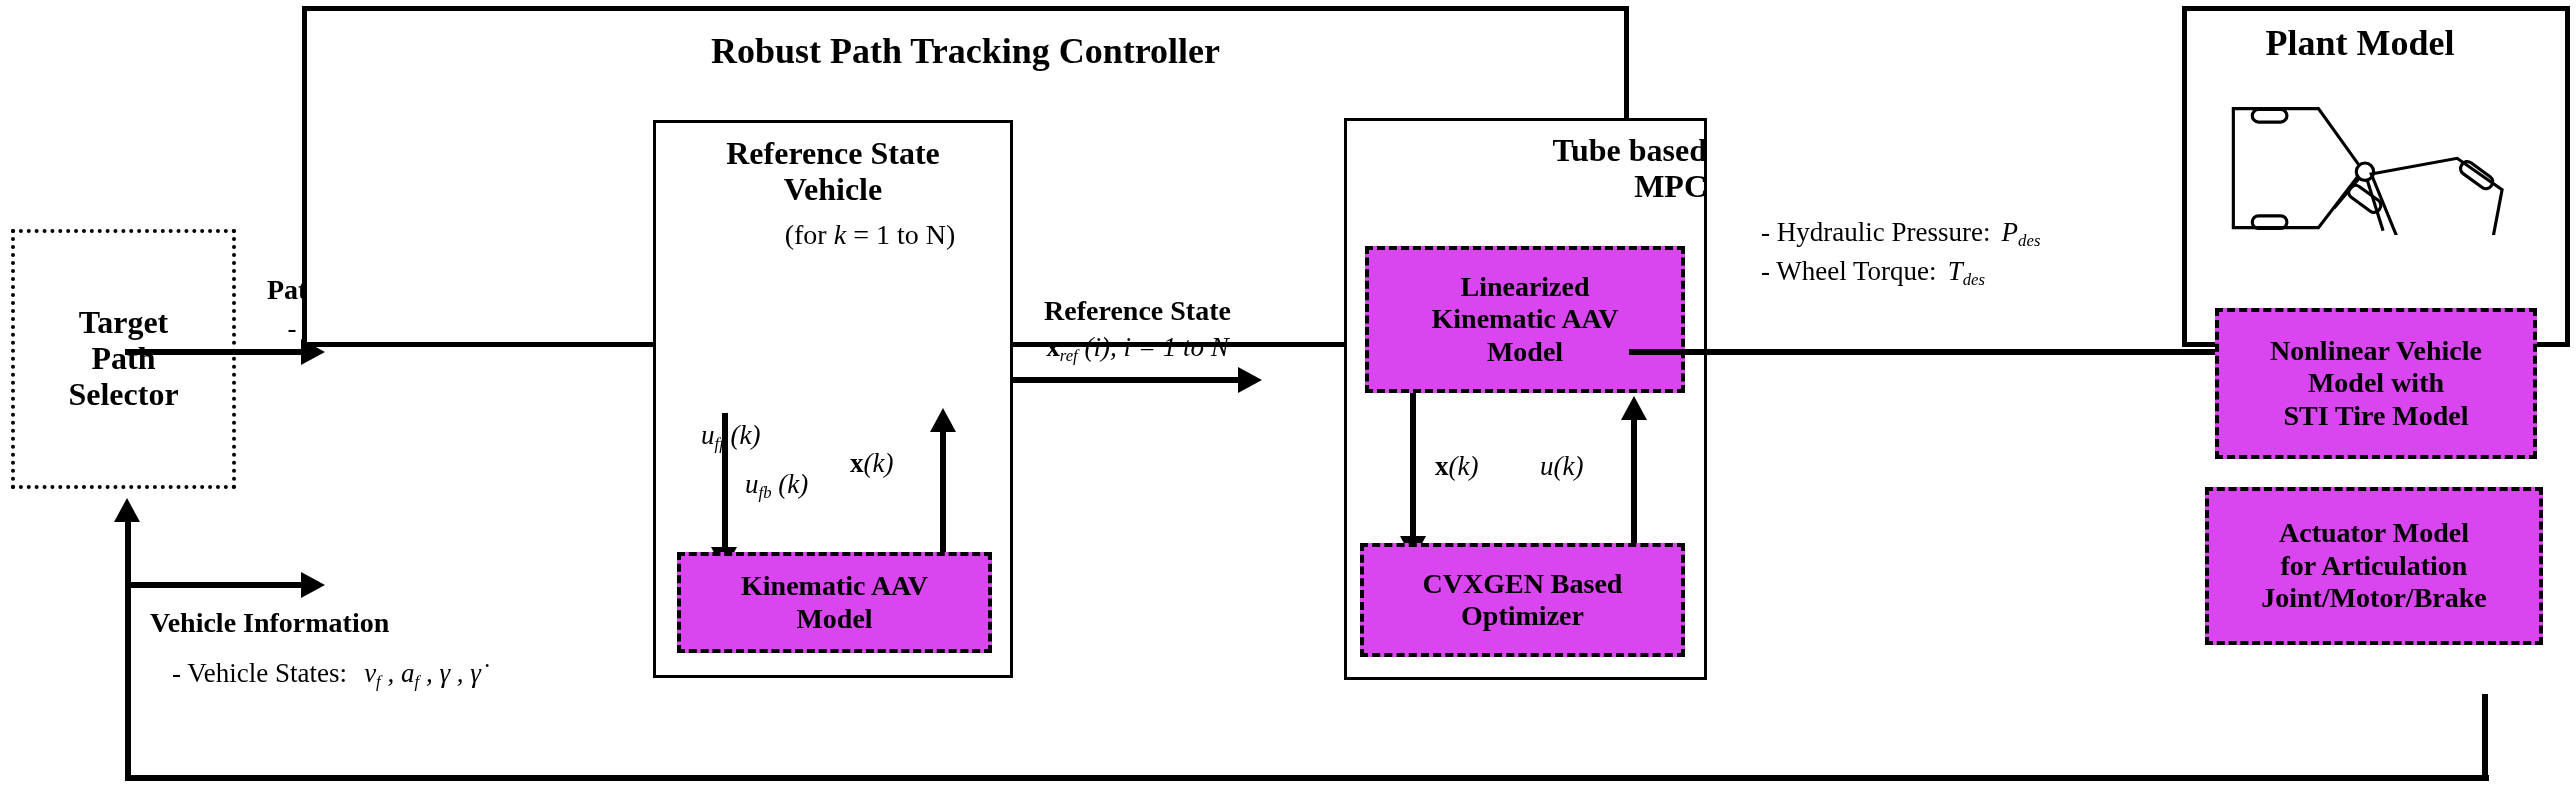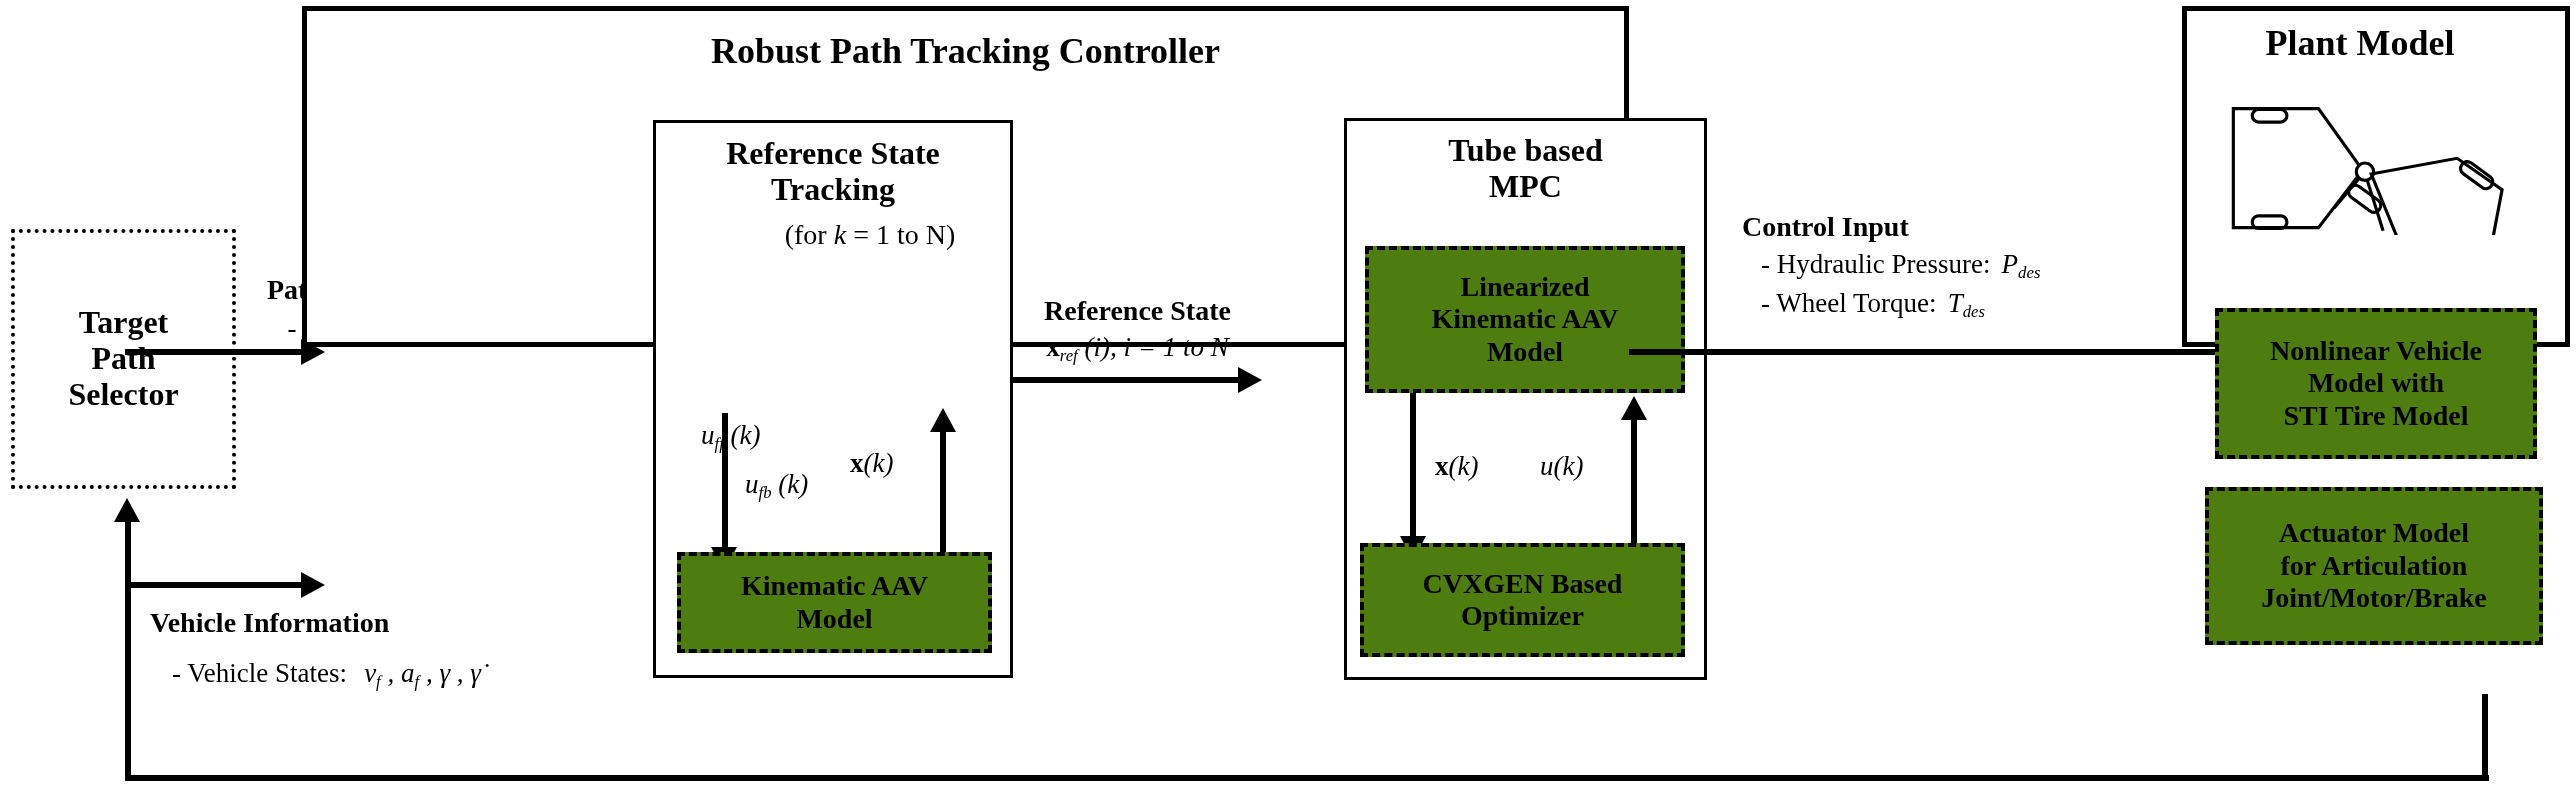--- a/index.html
+++ b/index.html
@@ -6,21 +6,21 @@
   body{width:2576px;height:798px;font-family:"Liberation Serif",serif;color:#000;}
   #stage{position:relative;width:2576px;height:798px;overflow:hidden;background:#fff;}
 
   .abs{position:absolute;}
   .ctr{display:flex;align-items:center;justify-content:center;text-align:center;flex-direction:column;}
 
   
   .box-solid{border:5.5px solid #000;background:#fff;box-sizing:border-box;}
   .box-solid-thin{border:3.2px solid #000;background:#fff;box-sizing:border-box;}
   .box-dotted{border:4.7px dotted #000;background:#fff;box-sizing:border-box;}
-  .box-dashed{border:4.7px dashed #000;background:#4d7c0f;box-sizing:border-box;align-items:center;}
+  .box-dashed{border:4.7px dashed #000;background:#d946ef;box-sizing:border-box;align-items:center;}
 
   
   .t-title{font-weight:bold;font-size:36px;line-height:1.06;}
   .t-h2{font-weight:bold;font-size:32px;line-height:1.12;}
   .t-h3{font-weight:bold;font-size:28px;line-height:1.14;}
   .t-box{font-weight:bold;font-size:28px;line-height:1.16;}
   .t-boxn{font-weight:normal;font-size:28px;line-height:1.16;}
   .t-plain{font-weight:normal;font-size:27px;line-height:1.2;}
   .math{font-style:italic;font-size:27px;}
   .math-b{font-weight:bold;font-style:normal;font-size:27px;}
@@ -75,21 +75,21 @@
     </div>
   </div>
 
   <div class="abs box-solid" style="left:302px;top:6.3px;width:1327px;height:341px;">
   </div>
   <div class="abs t-title lbl" style="left:302px;top:32px;width:1327px;text-align:center;">Robust Path Tracking Controller</div>
 
   <div class="abs box-solid-thin" style="left:653px;top:120px;width:360px;height:558px;"></div>
   <div class="abs" style="left:653px;top:136px;width:360px;text-align:center;">
     <div class="t-h2">Reference State</div>
-    <div class="t-h2">Tracking</div>
+    <div class="t-h2">Vehicle</div>
   </div>
   <div class="abs t-boxn" style="left:653px;top:219px;width:360px;text-align:center;margin-left:37px;">
     (for <i>k</i> = 1 to N)
   </div>
 
 
   <div class="vline" style="left:722px;top:413px;height:138px;"></div>
   <div class="arrow-d" style="left:711px;top:547px;"></div>
   <div class="abs math lbl" style="left:701px;top:420px;">
     <i>u</i><sub>ff</sub> (<i>k</i>)
@@ -112,21 +112,21 @@
   <div class="hline" style="left:1013px;top:377px;width:227px;"></div>
   <div class="arrow-r" style="left:1238px;top:367px;"></div>
   <div class="abs" style="left:1019px;top:295px;width:237px;text-align:center;">
     <div class="t-h3 lbl">Reference State</div>
     <div class="lbl" style="margin-top:4.7px;">
       <span class="math-b">x</span><span class="math"><sub>ref</sub> (<i>i</i>), <i>i</i> = 1 to N</span>
     </div>
   </div>
 
   <div class="abs box-solid-thin" style="left:1344px;top:118px;width:363px;height:562px;"></div>
-  <div class="abs" style="left:1344px;top:133px;width:363px;text-align:center;">
+  <div class="abs" style="left:1344px;top:133px;width:363px;text-align:right;">
     <div class="t-h2">Tube based</div>
     <div class="t-h2">MPC</div>
   </div>
 
   <div class="abs box-dashed ctr" style="left:1365px;top:246px;width:320px;height:147px;">
     <div class="t-box lbl">Linearized</div>
     <div class="t-box lbl">Kinematic AAV</div>
     <div class="t-box lbl">Model</div>
   </div>
 
@@ -143,21 +143,20 @@
   </div>
 
   <div class="abs box-dashed ctr" style="left:1360px;top:543px;width:325px;height:114px;">
     <div class="t-box lbl">CVXGEN Based</div>
     <div class="t-box lbl">Optimizer</div>
   </div>
 
   <div class="hline" style="left:1629px;top:349px;width:868px;"></div>
   <div class="arrow-r" style="left:2488px;top:339px;"></div>
   <div class="abs" style="left:1742px;top:211px;">
-    <div class="t-h3 lbl-l">Control Input</div>
     <div class="lbl-l" style="margin-top:4.7px;margin-left:19px;">
       <span class="t-plain">- Hydraulic Pressure:</span>
       <span class="math" style="margin-left:8px;"><i>P</i><sub>des</sub></span>
     </div>
     <div class="lbl-l" style="margin-top:4.7px;margin-left:19px;">
       <span class="t-plain">- Wheel Torque:</span>
       <span class="math" style="margin-left:8px;"><i>T</i><sub>des</sub></span>
     </div>
   </div>
 

